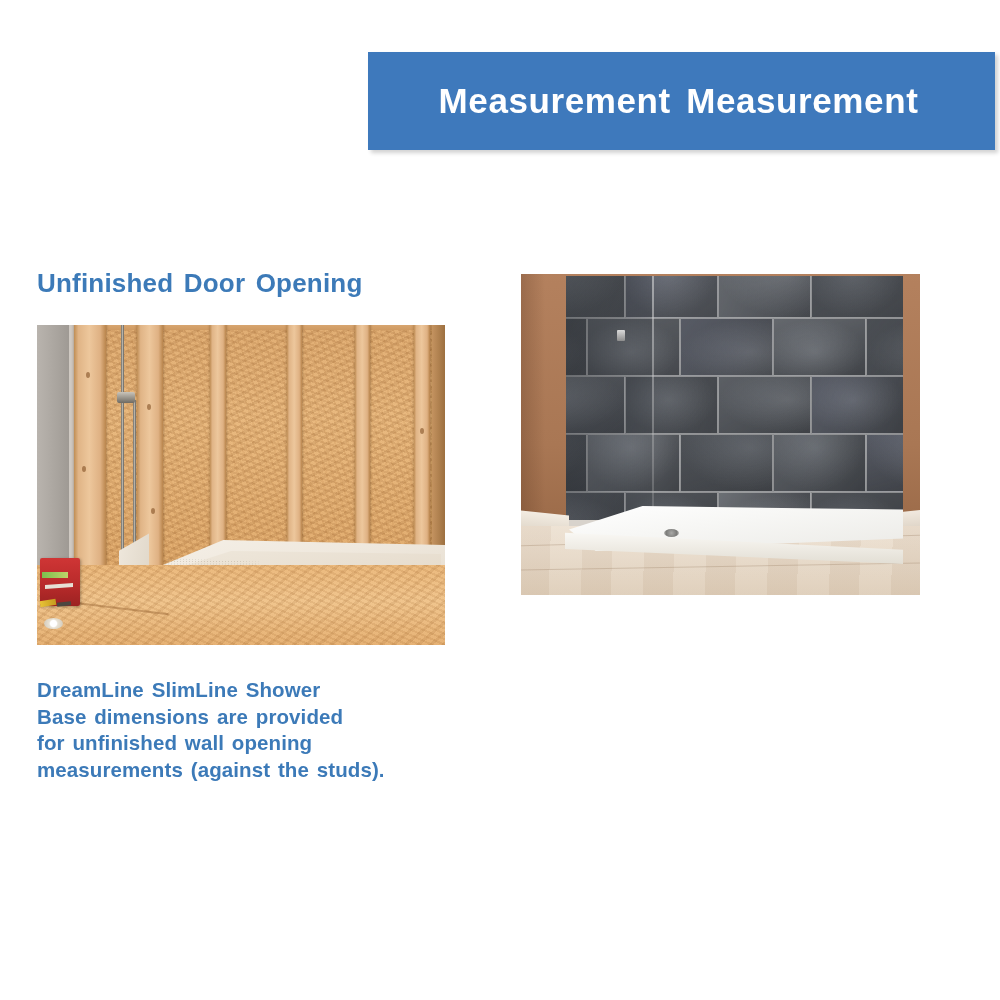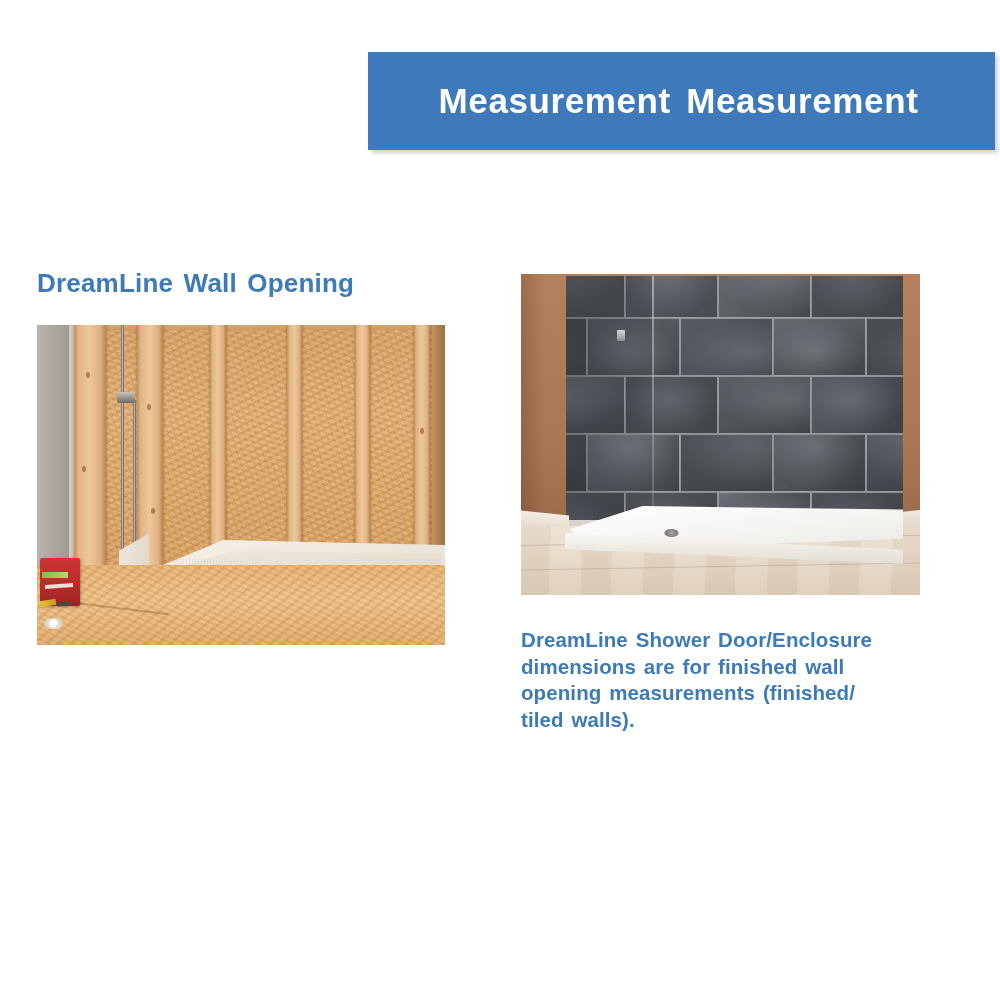--- a/index.html
+++ b/index.html
@@ -373,21 +373,21 @@
 </style>
 </head>
 <body>
 
 <div class="header-banner">
   <div class="header-title">Measurement Measurement</div>
 </div>
 
 <div class="panel panel-left">
 
-  <h2 class="panel-heading">DreamLine Wall Opening</h2>
+  <h2 class="panel-heading">Unfinished Door Opening</h2>
 
   <div class="photo photo-left">
     <div class="lp-backwall"></div>
     <div class="lp-topplate"></div>
 
     <div class="lp-drywall"></div>
     <div class="lp-drywall-edge"></div>
 
     <div class="stud" style="left:37px; width:32px;">
       <div class="stud-knot" style="left:12px; top:54px;"></div>
@@ -422,20 +422,24 @@
     <div class="lp-toolbox"></div>
     <div class="lp-toolbox-label"></div>
     <div class="lp-toolbox-slot"></div>
     <div class="lp-tool-yellow"></div>
     <div class="lp-tool-dark"></div>
     <div class="lp-tape"></div>
 
     <div class="lp-whitestrip"></div>
   </div>
 
+  <div class="photo-caption">DreamLine SlimLine Shower
+Base dimensions are provided
+for unfinished wall opening
+measurements (against the studs).</div>
 </div>
 
 <div class="panel panel-right">
 
 
   <div class="photo photo-right">
     <div class="rp-wallpaint"></div>
     <div class="rp-paint-left-shadow"></div>
 
     <div class="rp-tilewall">
@@ -476,17 +480,13 @@
       <div class="rp-floor-line" style="left:0; top:40px; width:399px; transform:rotate(-1deg);"></div>
     </div>
 
     <div class="rp-base-top"></div>
     <div class="rp-base-drain"></div>
     <div class="rp-base-front"></div>
 
     <div class="rp-whitestrip"></div>
   </div>
 
-  <div class="photo-caption">DreamLine Shower Door/Enclosure
-dimensions are for finished wall
-opening measurements (finished/
-tiled walls).</div>
 </div>
 
 </body></html>

